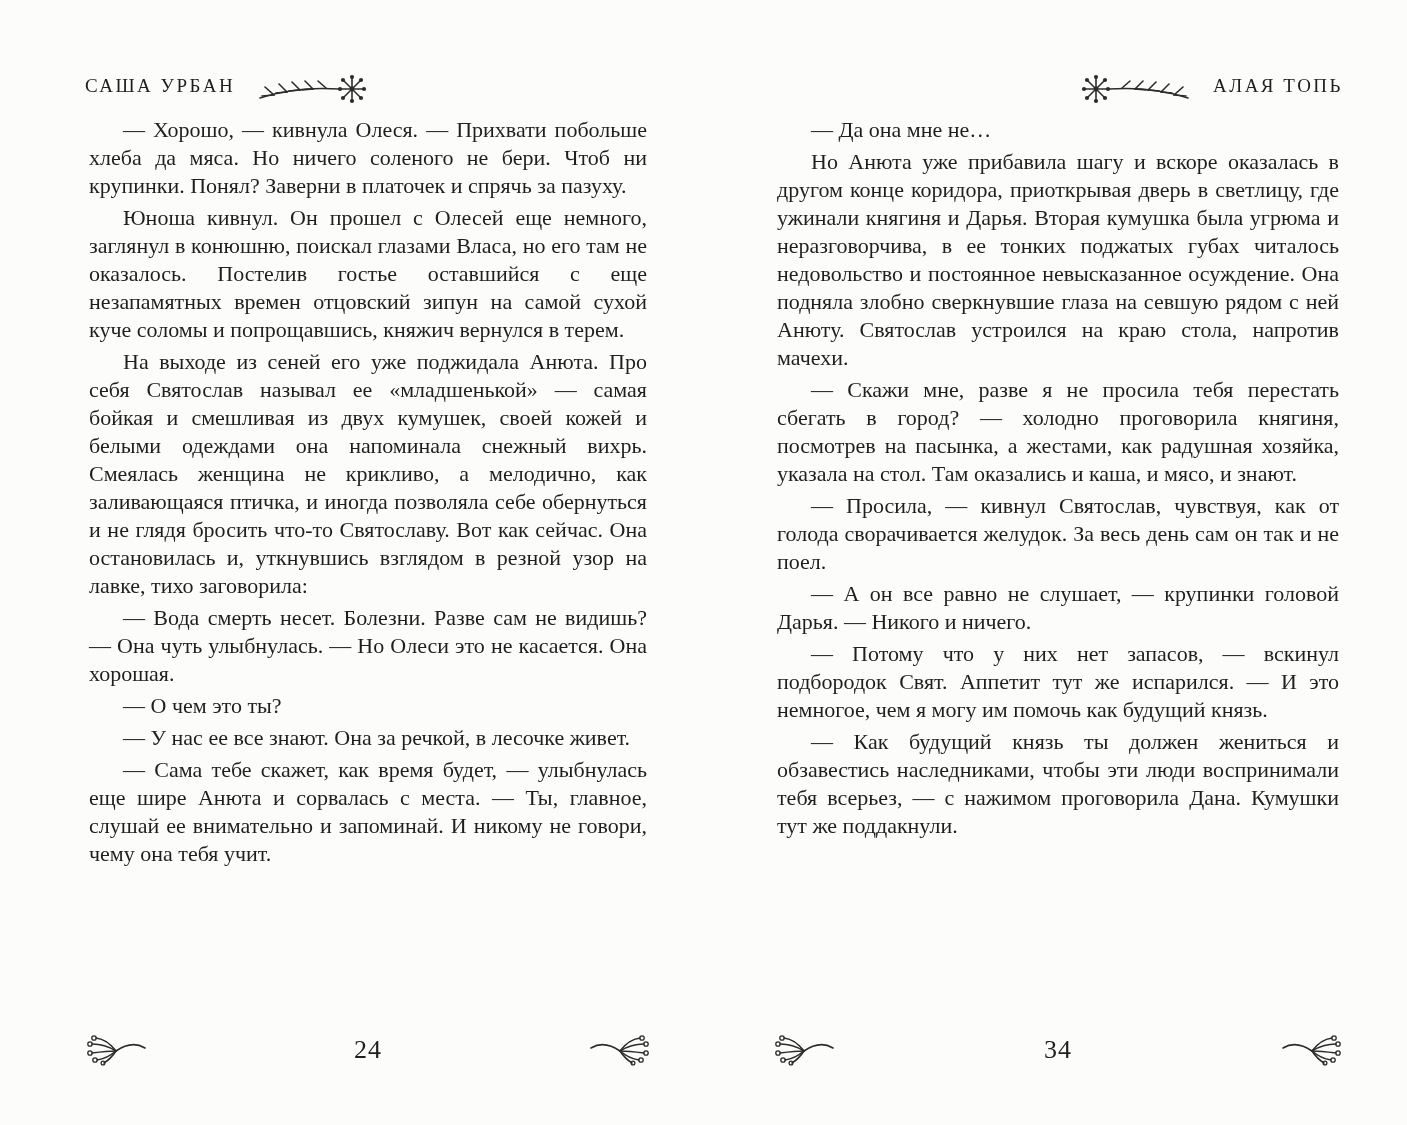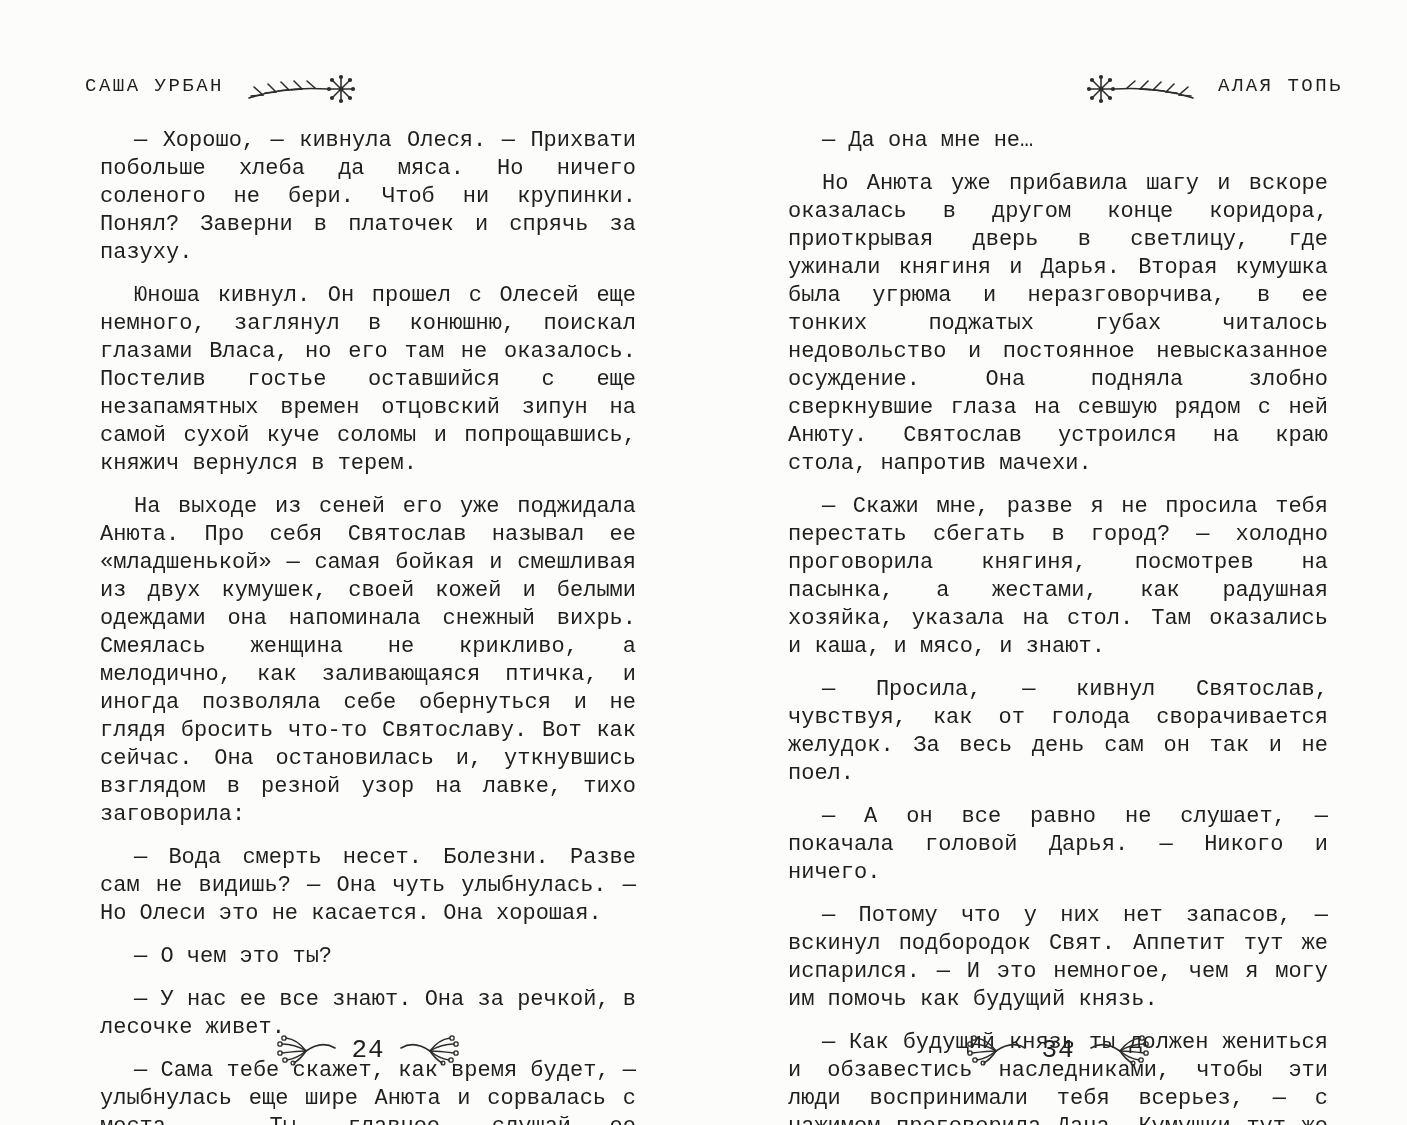--- a/index.html
+++ b/index.html
@@ -5,21 +5,21 @@
   :root{
     --paper:#fcfcfb;
     --ink:#1f1f1f;
     --orn:#2c2c2c;
   }
   html,body{margin:0;padding:0;background:var(--paper);}
   .spread{
     position:relative;
     width:1407px;height:1125px;
     background:var(--paper);
-    font-family:Liberation Mono, monospace;
+    font-family:Liberation Serif, serif;
     color:var(--ink);
     overflow:hidden;
   }
   .page{position:absolute;top:0;height:1125px;}
   .page-left{left:85px;width:566px;}
   .page-right{left:773px;width:570px;}
 
   .running-head{
     position:absolute;top:66px;left:0;right:0;
     display:flex;align-items:center;
@@ -30,25 +30,25 @@
   .head-orn{flex:0 0 auto;}
   .running-head.head-left .head-orn{margin-left:22px;margin-top:4px;}
   .running-head.head-right .head-orn{margin-right:22px;margin-top:4px;}
 
   .text-block{
     position:absolute;top:112px;left:0;right:0;
     font-size:22px;line-height:28px;
     text-align:justify;
     hyphens:auto;-webkit-hyphens:auto;
   }
-  .text-block p{margin:15px;text-indent:34px;}
+  .text-block p{margin:4px;text-indent:34px;}
 
   .folio{
     position:absolute;top:1034px;left:0;right:0;
-    display:flex;align-items:center;justify-content:center;
+    display:flex;align-items:center;justify-content:space-between;
     gap:14px;
   }
   .folio-num{
     font-size:26px;line-height:30px;color:var(--ink);
     letter-spacing:1px;
   }
   .sprig{flex:0 0 auto;}
   svg .st{stroke:var(--orn);stroke-width:1.6;fill:none;stroke-linecap:round;}
   svg .dot{fill:var(--orn);stroke:none;}
   svg .berry{stroke:var(--orn);stroke-width:1.3;fill:none;}
@@ -175,21 +175,21 @@
         </g>
       </svg>
       <span>АЛАЯ ТОПЬ</span>
     </header>
 
     <div class="text-block">
         <p>— Да она мне не…</p>
         <p>Но Анюта уже прибавила шагу и вскоре оказалась в другом конце коридора, приоткрывая дверь в светлицу, где ужинали княгиня и Дарья. Вторая кумушка была угрюма и неразговорчива, в ее тонких поджатых губах читалось недовольство и постоянное невысказанное осуждение. Она подняла злобно сверкнувшие глаза на севшую рядом с ней Анюту. Святослав устроился на краю стола, напротив мачехи.</p>
         <p>— Скажи мне, разве я не просила тебя перестать сбегать в город? — холодно проговорила княгиня, посмотрев на пасынка, а жестами, как радушная хозяйка, указала на стол. Там оказались и каша, и мясо, и знают.</p>
         <p>— Просила, — кивнул Святослав, чувствуя, как от голода сворачивается желудок. За весь день сам он так и не поел.</p>
-        <p>— А он все равно не слушает, — покачала головой Дарья. — Никого и ничего.</p>
+        <p>— А он все равно не слушает, — крупинки головой Дарья. — Никого и ничего.</p>
         <p>— Потому что у них нет запасов, — вскинул подбородок Свят. Аппетит тут же испарился. — И это немногое, чем я могу им помочь как будущий князь.</p>
         <p>— Как будущий князь ты должен жениться и обзавестись наследниками, чтобы эти люди воспринимали тебя всерьез, — с нажимом проговорила Дана. Кумушки тут же поддакнули.</p>
       </div>
 
     <footer class="folio">
       <svg class="sprig" width="62" height="32" viewBox="0 0 62 32">
         <path class="st" d="M60,14 C 50,8 41,10 31,17"></path>
         <path class="st" d="M31,17 C 25,9 19,5 11,4"></path>
           <circle class="berry" cx="9" cy="4" r="2.2"></circle>
         <path class="st" d="M31,17 C 23,12 15,10 7,10"></path>

